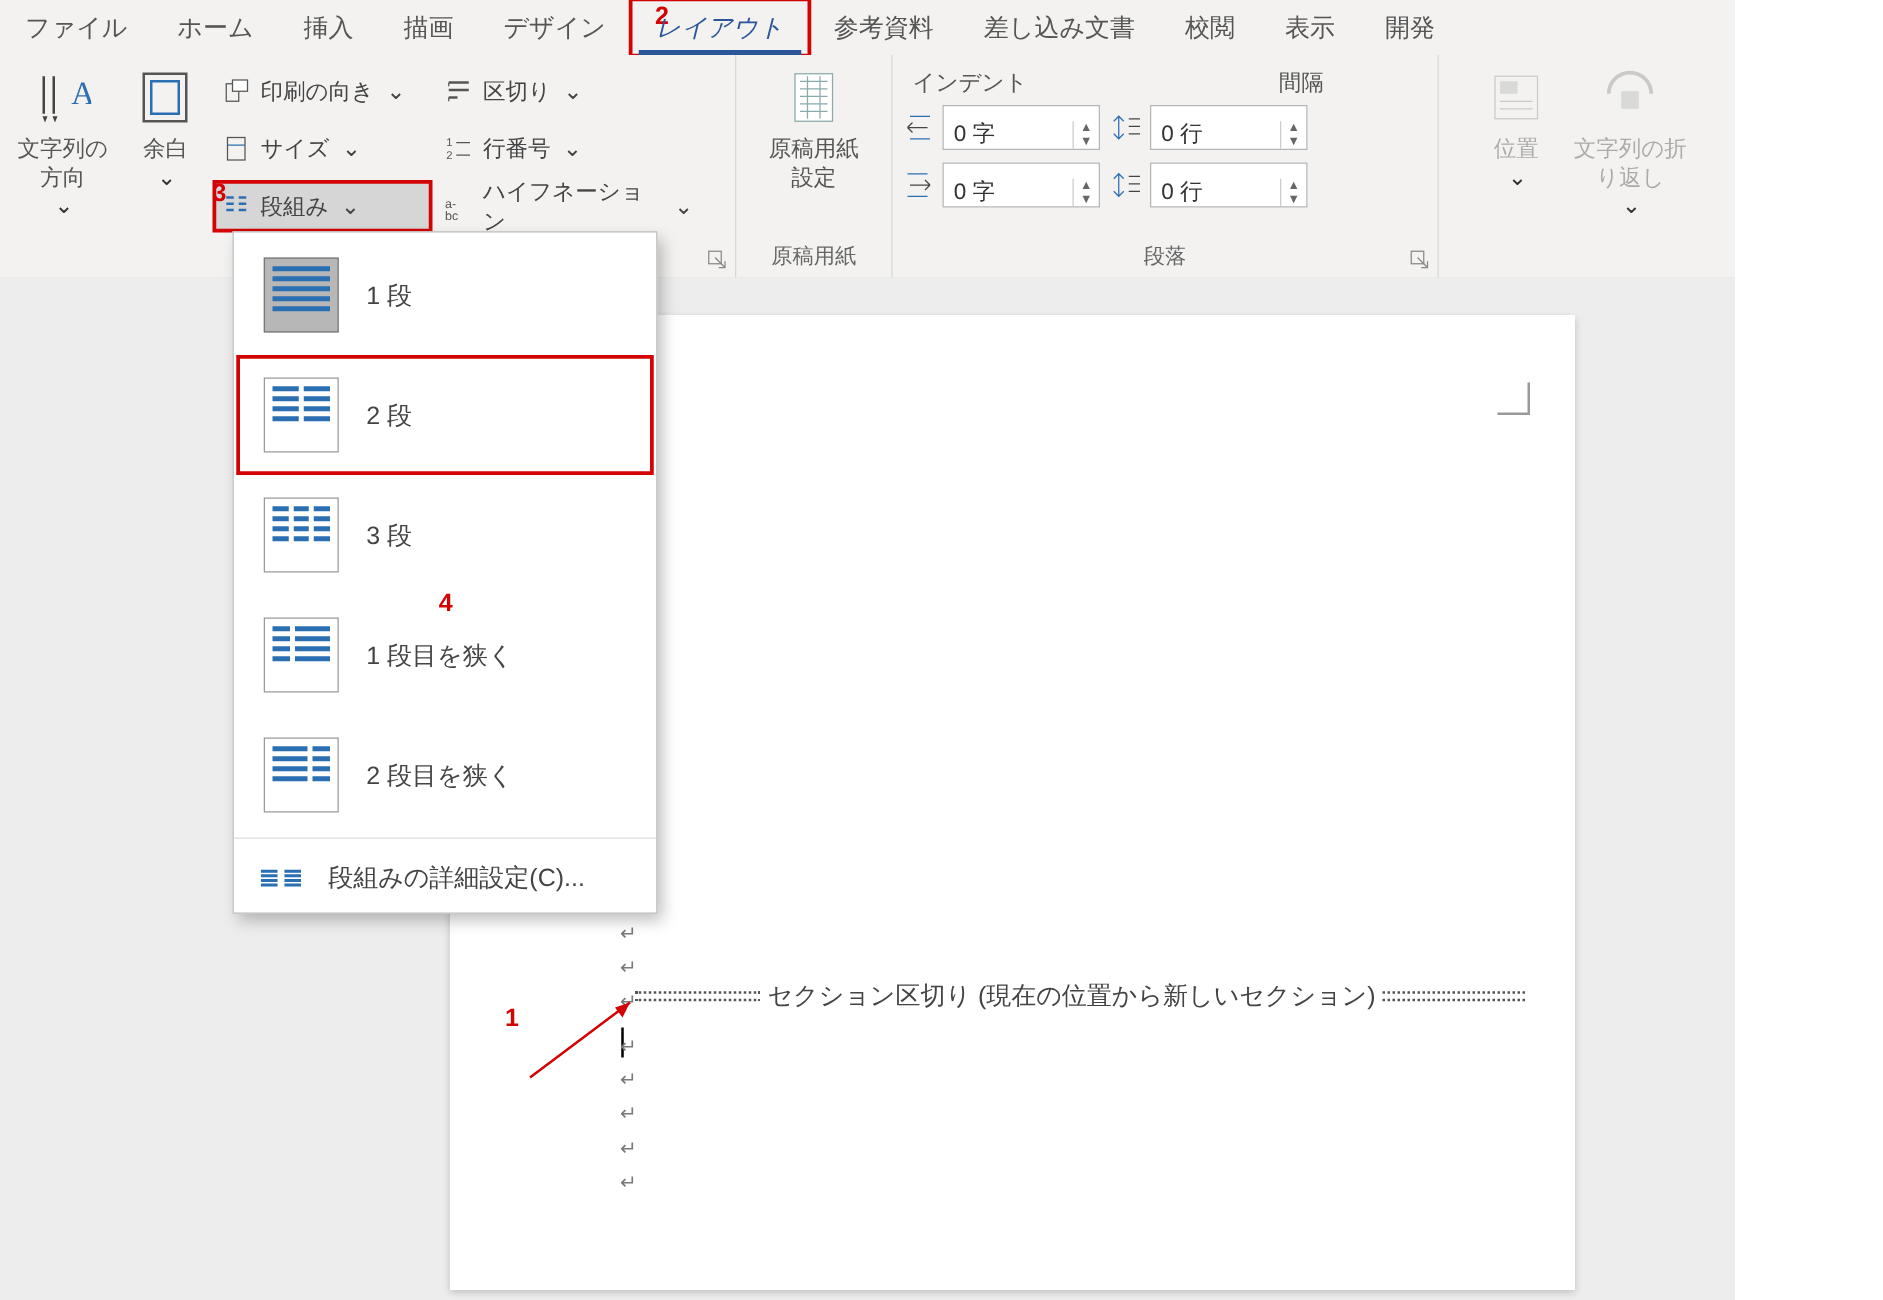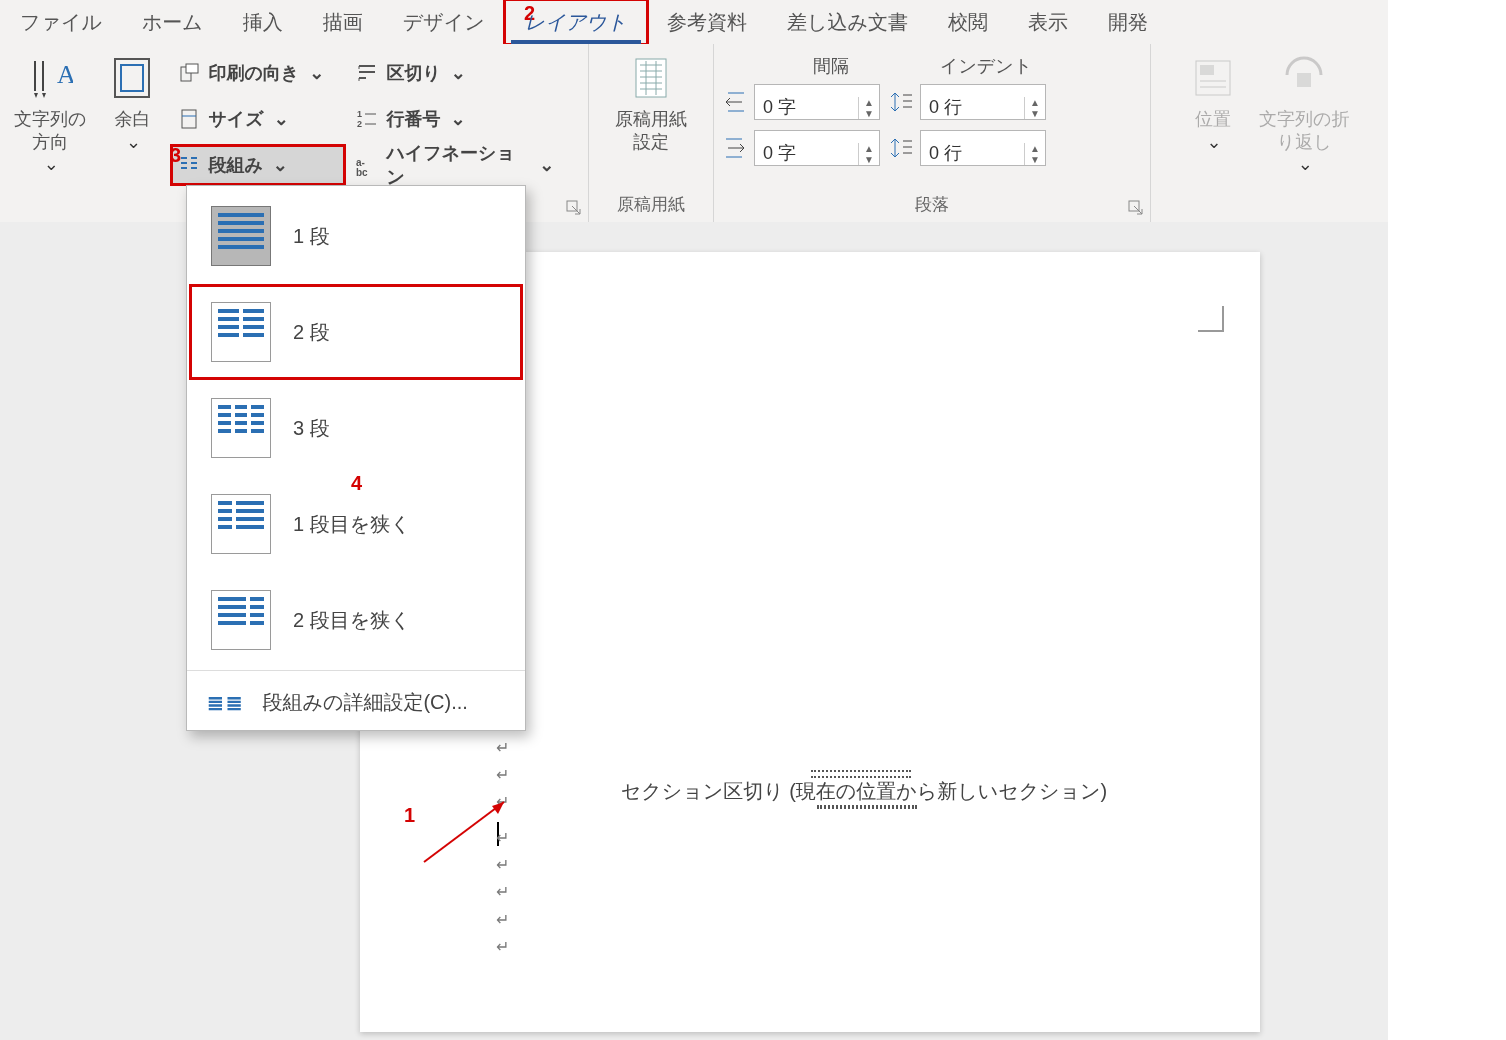--- a/index.html
+++ b/index.html
@@ -124,21 +124,20 @@
   .chev {
     display:inline-block;
     margin-left:2px;
   }
 
   .vstack {
     display:flex;
     flex-direction:column;
     gap: 8px;
     padding-top:4px;
-    font-weight:bold;
   }
   .small-btn {
     display:flex;
     align-items:center;
     gap:8px;
     padding: 2px 6px;
     font-size:18px;
     color:#444;
     cursor:pointer;
     height:34px;
@@ -288,29 +287,28 @@
     top:482px;
     display:flex;
     flex-direction:column;
     font-size:16px;
     color:#7a7a7a;
     line-height:1.7;
   }
   .section-break {
     position:absolute;
     left:148px;
-    top:518px;
+    top:531px;
     right:40px;
     display:flex;
     align-items:center;
     font-size:20px;
     color:#444;
     white-space:nowrap;
     gap:0;
-    flex-direction:column;
   }
   .section-break .dots {
     height:4px;
     border-bottom:2px dotted #555;
     border-top:2px dotted #555;
   }
   .section-break .dots.left { width:100px; margin-right:6px;}
   .section-break .dots.right { width:100px; margin-left:6px;}
   .cursor-caret {
     position:absolute;
@@ -486,22 +484,22 @@
           <span class="lbl" style="white-space:pre-line;">原稿用紙
 設定</span>
         </div>
       </div>
       <div class="group-label">原稿用紙</div>
     </div>
 
     <div class="group" style="width:420px;">
       <div class="indent-grid">
         <div class="indent-title-row">
+          <div>インデント</div>
           <div style="text-align:center;">間隔</div>
-          <div>インデント</div>
         </div>
         <div class="indent-row">
           <div class="indent-cell">
             <span class="ind-ico">
               <svg width="26" height="26" viewBox="0 0 26 26">
                   <path d="M4 13h16 M4 13l4 -4 M4 13l4 4" stroke="#444" fill="none"></path>
                   <line x1="6" y1="4" x2="22" y2="4" stroke="#2b6fb3"></line>
                   <line x1="6" y1="22" x2="22" y2="22" stroke="#2b6fb3"></line>
                 </svg>
             </span>

